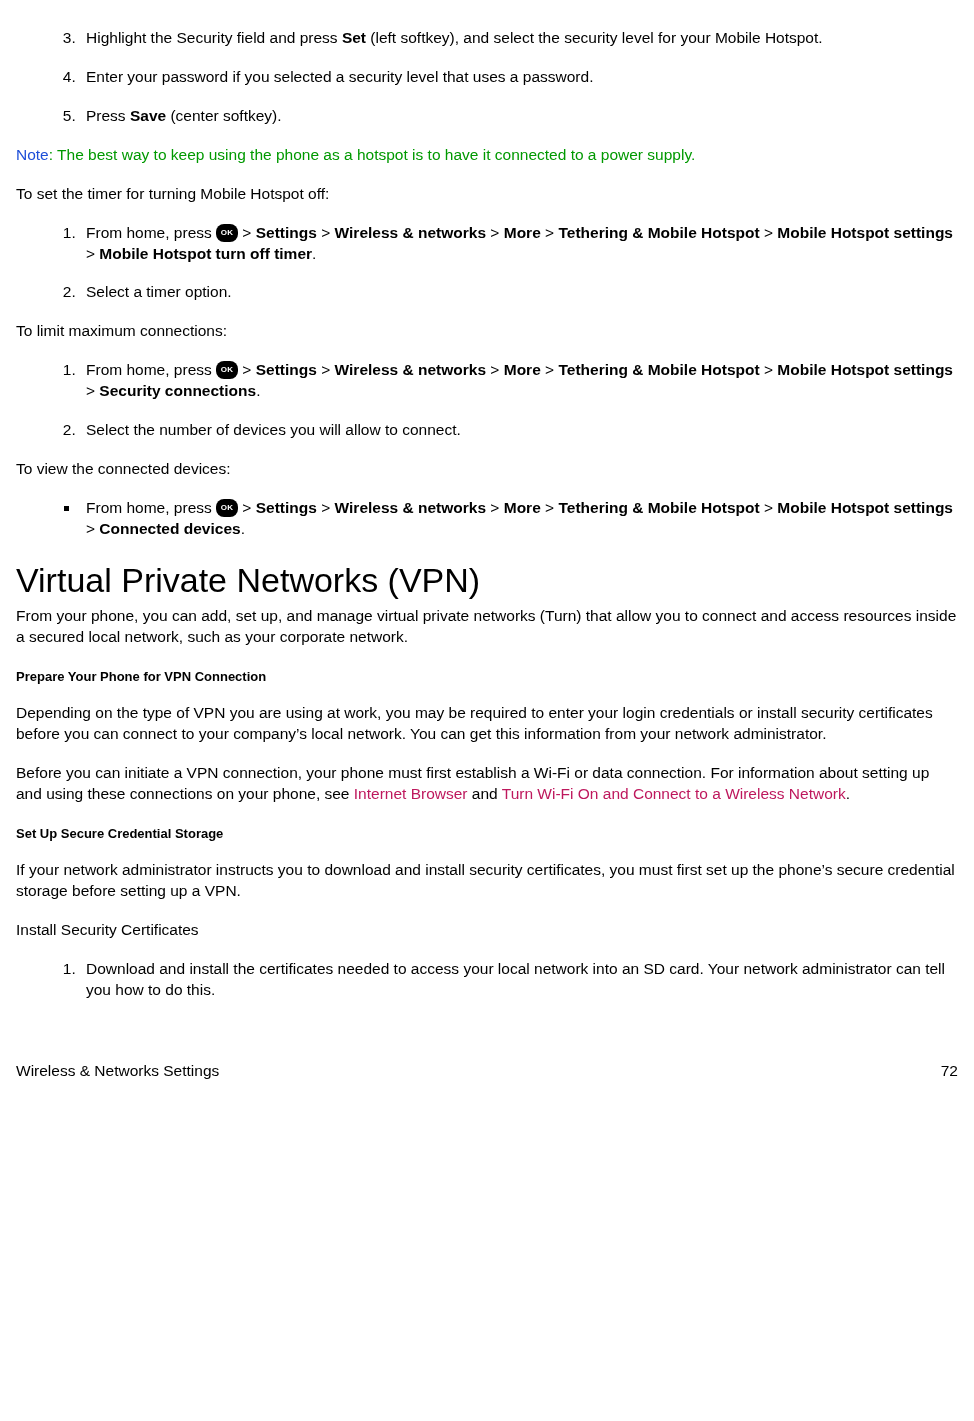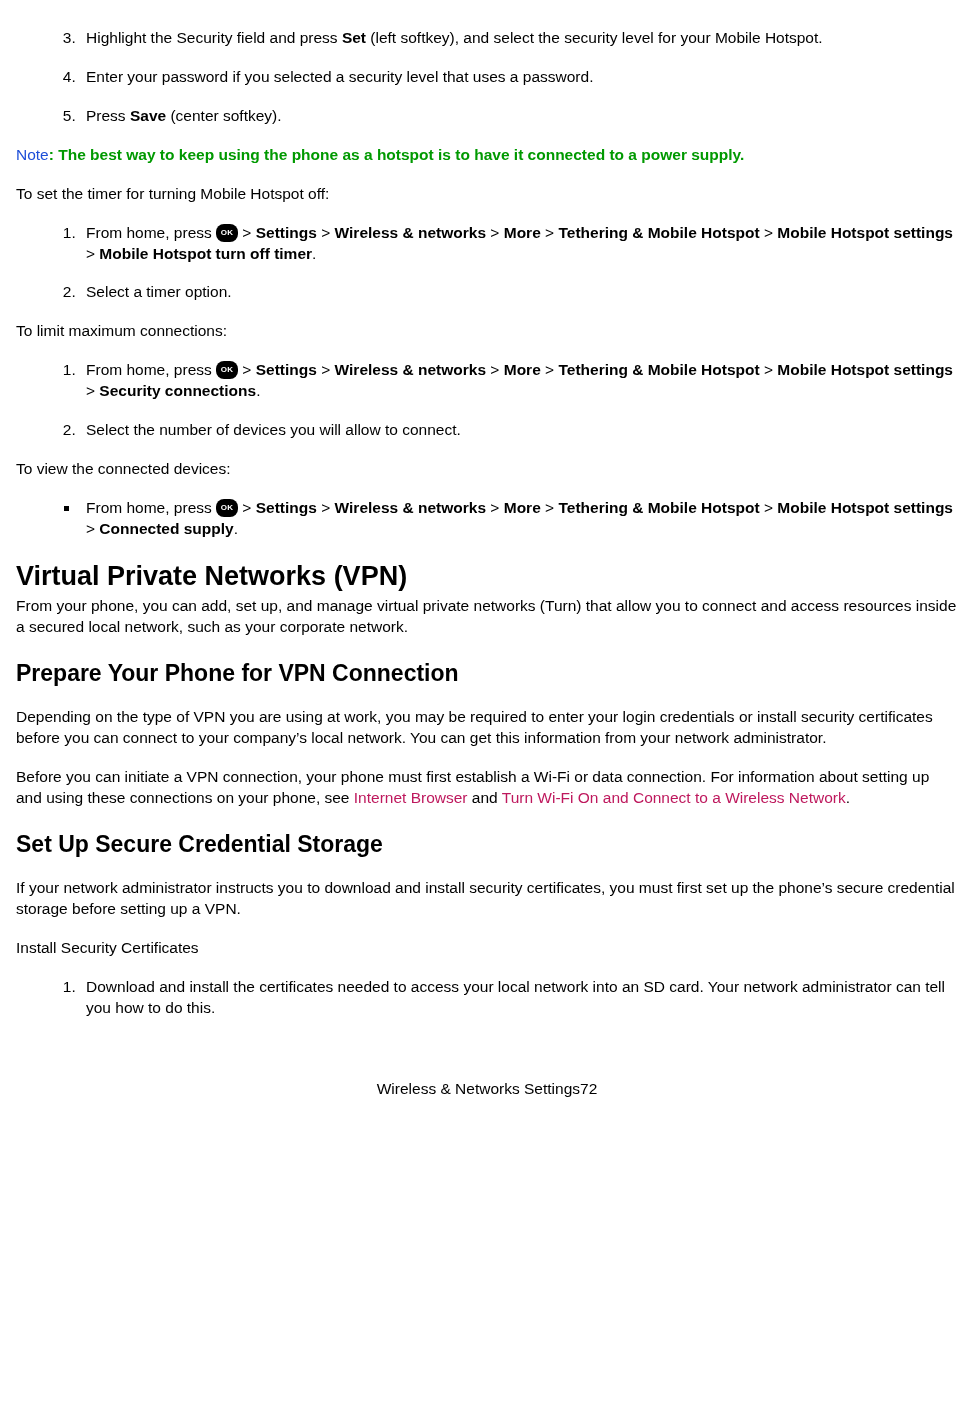--- a/index.html
+++ b/index.html
@@ -9,24 +9,24 @@
     margin: 0;
     padding: 12px 16px 16px 16px;
     line-height: 1.35;
     width: 974px;
     box-sizing: border-box;
   }
   ol.num { list-style: decimal; padding-left: 64px; margin: 16px 0 18px 0; }
   ul.sq  { list-style: square; padding-left: 64px; margin: 0 0 18px 0; }
   ol.num > li, ul.sq > li { padding-left: 6px; margin-bottom: 18px; }
   p { margin: 0 0 18px 0; }
-  h1 { font-size: 27px; font-weight: bold; margin: 6px 0 2px 0; }
-  h2 { font-size: 23px; font-weight: bold; margin: 20px 0 18px 0; }
+  h1 { font-size: 34px; font-weight: normal; margin: 6px 0 2px 0; }
+  h2 { font-size: 13px; font-weight: bold; margin: 20px 0 18px 0; }
   .note-label { color: #1d4ed8; }
-  .note-body  { color: #009900; font-weight: bold; }
+  .note-body  { color: #009900; }
   .link { color: #be185d; }
   b { font-weight: bold; }
   .ok-icon {
     display: inline-block;
     width: 22px; height: 18px;
     background: #000;
     border-radius: 8px;
     vertical-align: -4px;
     position: relative;
   }
@@ -35,21 +35,21 @@
     color: #fff;
     font-size: 8px;
     font-weight: bold;
     position: absolute;
     left: 50%; top: 50%;
     transform: translate(-50%, -50%);
     letter-spacing: 0.3px;
   }
   .footer {
     display: flex;
-    justify-content: center;
+    justify-content: space-between;
     margin-top: 60px;
     font-size: 15.5px;
   }
 </style>
 </head>
 <body>
 
 <ol class="num" start="3">
   <li>
     <span>Highlight the Security field and press </span><b>Set</b><span> (left softkey), and select the security level for your Mobile Hotspot.</span>
@@ -81,21 +81,21 @@
   <li>
     <span>From home, press </span><span class="ok-icon"></span><span> &gt; </span><b>Settings</b><span> &gt; </span><b>Wireless &amp; networks</b><span> &gt; </span><b>More</b><span> &gt; </span><b>Tethering &amp; Mobile Hotspot</b><span> &gt; </span><b>Mobile Hotspot settings</b><span> &gt; </span><b>Security connections</b><span>.</span>
   </li>
   <li>Select the number of devices you will allow to connect.</li>
 </ol>
 
 <p>To view the connected devices:</p>
 
 <ul class="sq">
   <li>
-    <span>From home, press </span><span class="ok-icon"></span><span> &gt; </span><b>Settings</b><span> &gt; </span><b>Wireless &amp; networks</b><span> &gt; </span><b>More</b><span> &gt; </span><b>Tethering &amp; Mobile Hotspot</b><span> &gt; </span><b>Mobile Hotspot settings</b><span> &gt; </span><b>Connected supply</b><span>.</span>
+    <span>From home, press </span><span class="ok-icon"></span><span> &gt; </span><b>Settings</b><span> &gt; </span><b>Wireless &amp; networks</b><span> &gt; </span><b>More</b><span> &gt; </span><b>Tethering &amp; Mobile Hotspot</b><span> &gt; </span><b>Mobile Hotspot settings</b><span> &gt; </span><b>Connected devices</b><span>.</span>
   </li>
 </ul>
 
 <h1>Virtual Private Networks (VPN)</h1>
 <p>From your phone, you can add, set up, and manage virtual private networks (Turn) that allow you to connect and access resources inside a secured local network, such as your corporate network.</p>
 
 <h2>Prepare Your Phone for VPN Connection</h2>
 <p>Depending on the type of VPN you are using at work, you may be required to enter your login credentials or install security certificates before you can connect to your company’s local network. You can get this information from your network administrator.</p>
 <p>
   <span>Before you can initiate a VPN connection, your phone must first establish a Wi-Fi or data connection. For information about setting up and using these connections on your phone, see </span><span class="link">Internet Browser</span><span> and </span><span class="link">Turn Wi-Fi On and Connect to a Wireless Network</span><span>.</span>

